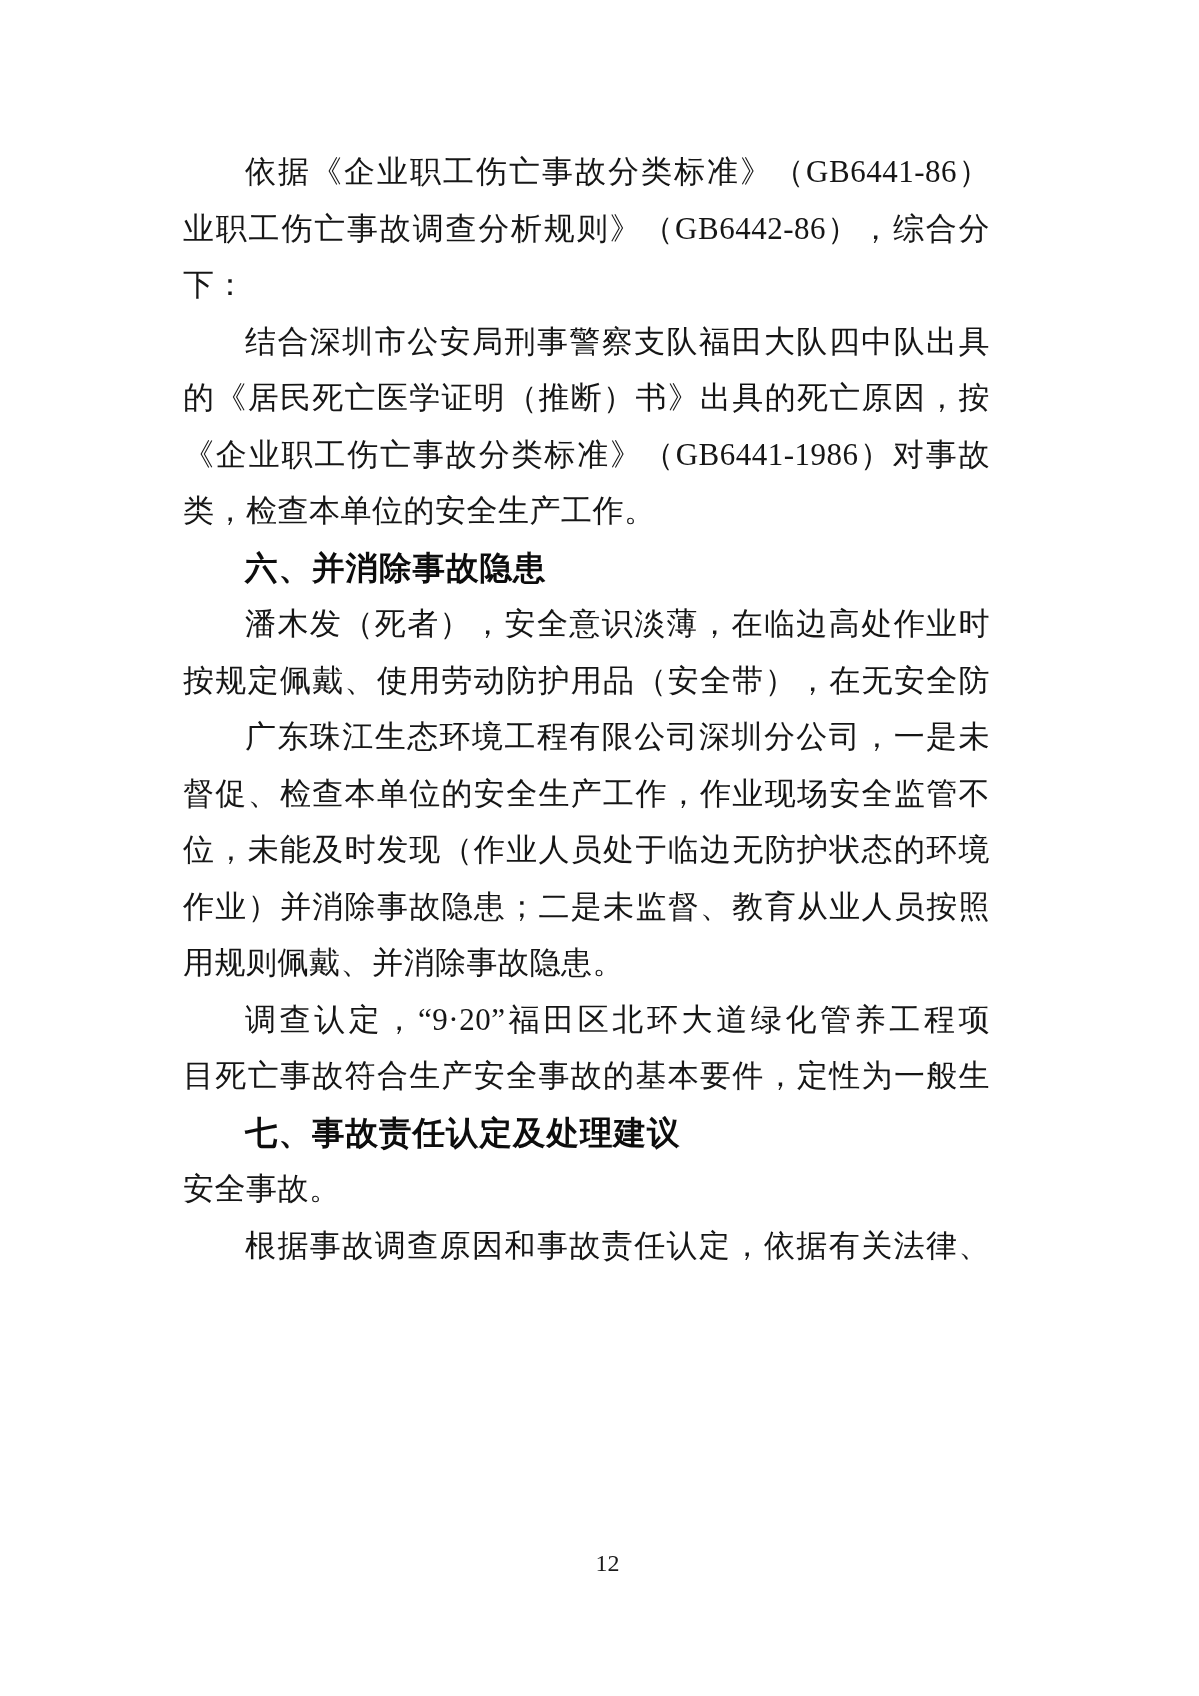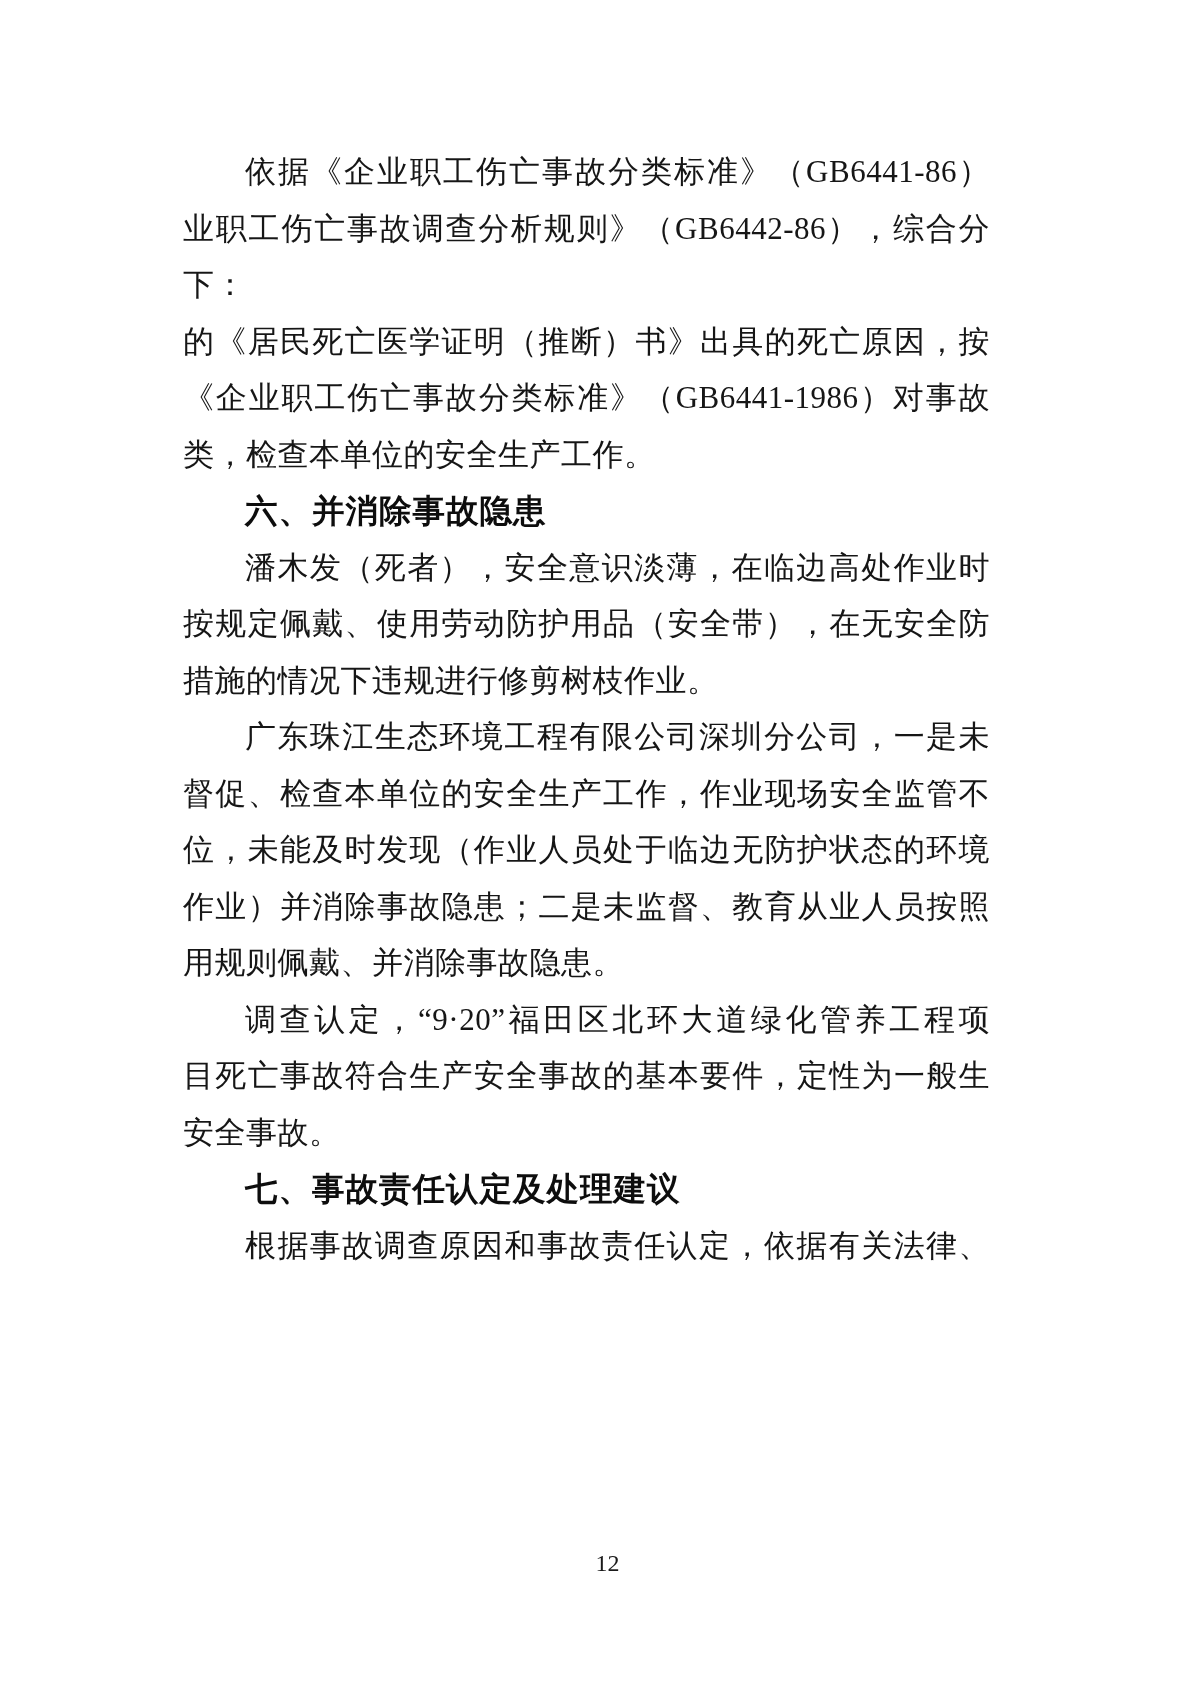--- a/index.html
+++ b/index.html
@@ -60,32 +60,32 @@
   }
 </style>
 </head>
 <body>
 
 <div class="page">
   <div class="text-block">
     <div class="line justify indent">依据《企业职工伤亡事故分类标准》（GB6441-86）及《企</div>
     <div class="line justify">业职工伤亡事故调查分析规则》（GB6442-86），综合分析如</div>
     <div class="line left">下：</div>
+    <div class="line justify indent">结合深圳市公安局刑事警察支队福田大队四中队出具</div>
     <div class="line justify">的《居民死亡医学证明（推断）书》出具的死亡原因，按照</div>
     <div class="line justify">《企业职工伤亡事故分类标准》（GB6441-1986）对事故的分</div>
     <div class="line left">类，检查本单位的安全生产工作。</div>
     <div class="line left indent heading">六、并消除事故隐患</div>
     <div class="line justify indent">潘木发（死者），安全意识淡薄，在临边高处作业时未</div>
     <div class="line justify">按规定佩戴、使用劳动防护用品（安全带），在无安全防护</div>
-    <div class="line left">措施的情况下违规进行修剪树枝作业。</div>
     <div class="line justify indent">广东珠江生态环境工程有限公司深圳分公司，一是未能</div>
     <div class="line justify">督促、检查本单位的安全生产工作，作业现场安全监管不到</div>
     <div class="line justify">位，未能及时发现（作业人员处于临边无防护状态的环境下</div>
     <div class="line justify">作业）并消除事故隐患；二是未监督、教育从业人员按照使</div>
     <div class="line left">用规则佩戴、并消除事故隐患。</div>
     <div class="line justify indent">调查认定，“9·20”福田区北环大道绿化管养工程项</div>
     <div class="line justify">目死亡事故符合生产安全事故的基本要件，定性为一般生产</div>
+    <div class="line left indent heading">七、事故责任认定及处理建议</div>
     <div class="line left">安全事故。</div>
-    <div class="line left indent heading">七、事故责任认定及处理建议</div>
     <div class="line justify indent">根据事故调查原因和事故责任认定，依据有关法律、法</div>
   </div>
   <div class="page-number">12</div>
 </div>
 
 </body></html>

